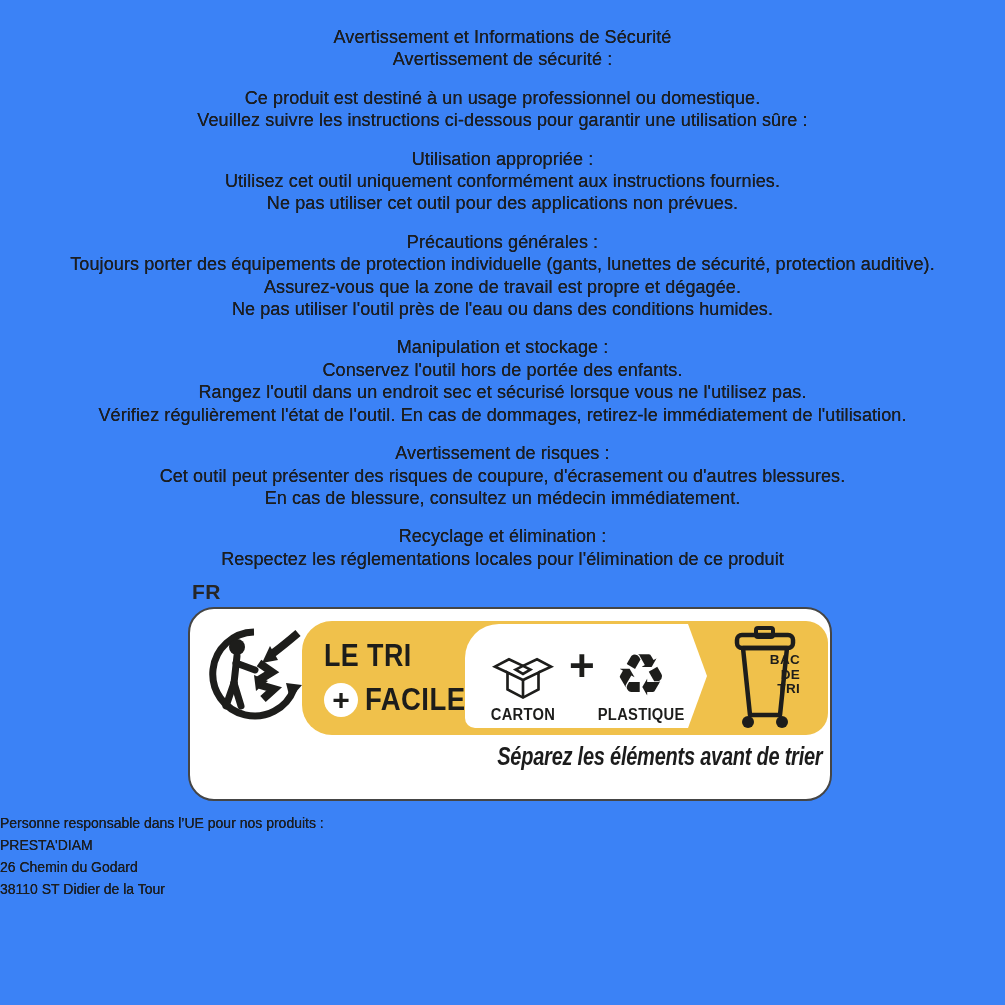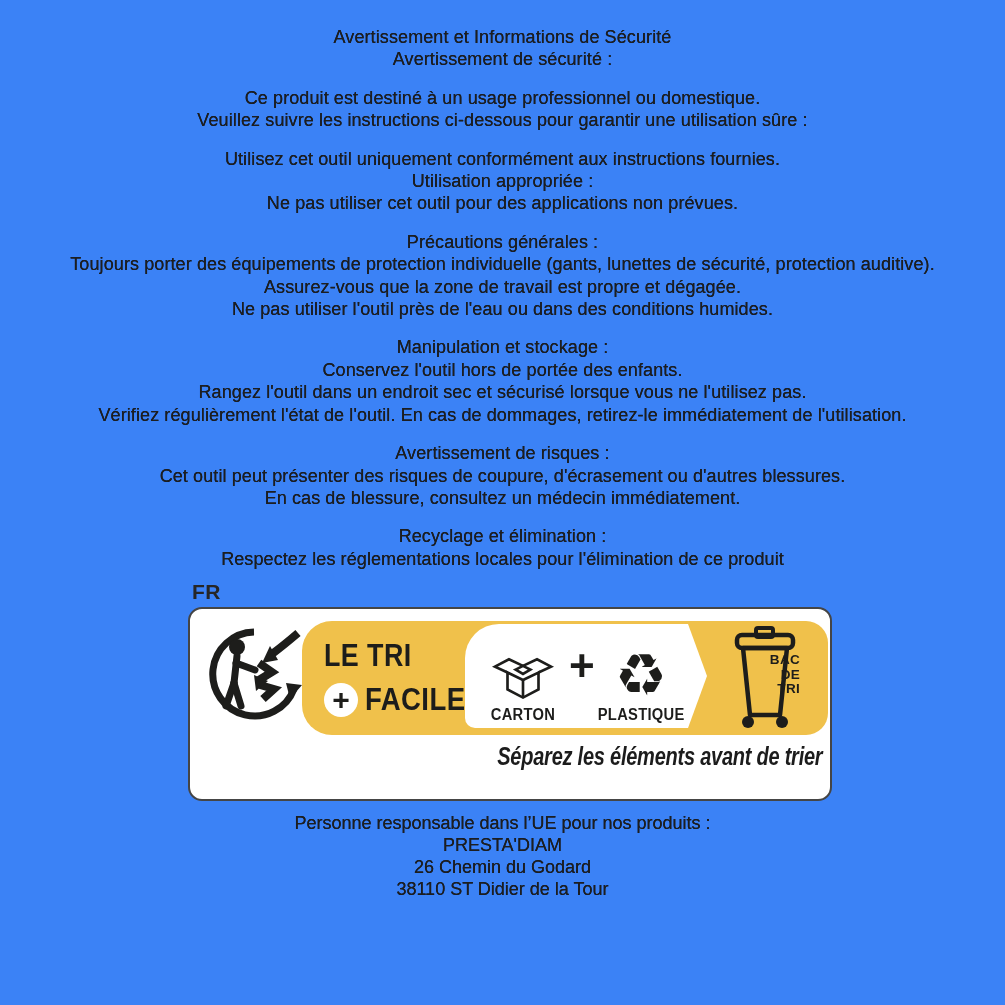--- a/index.html
+++ b/index.html
@@ -26,21 +26,21 @@
   .fr-label{
     position:absolute;left:192px;top:580px;
     font-size:21px;font-weight:bold;color:#262626;
     letter-spacing:.5px;
   }
   .infotri-box{
     position:absolute;left:188px;top:607px;
     width:644px;height:194px;
     background:#fff;
     border:2.5px solid #454545;
-    border-radius:14px;
+    border-radius:26px;
     box-sizing:border-box;
   }
   .triman{position:absolute;left:18px;top:14px;}
   .band{
     position:absolute;left:112px;top:12px;
     width:526px;height:114px;
     border-radius:30px 22px 22px 30px;
   }
   .brand{position:absolute;left:22px;top:16px;color:#1d1d1b;}
   .brand-line1{
@@ -107,44 +107,43 @@
   .tagline{
     position:absolute;right:8px;top:133px;
     font-size:25px;font-weight:bold;font-style:italic;
     color:#1c1c1c;letter-spacing:-.3px;
     transform:scaleX(.8);transform-origin:right center;
     white-space:nowrap;
   }
   
   .contact{
     position:absolute;top:812px;left:0;right:0;
-    text-align:center;
-    font-size:18px;line-height:22px;
+    font-size:14px;line-height:22px;
     color:#1e1e1e;
     text-shadow:0 0 .55px rgba(0,0,0,.85);
   }
   .contact .company{font-weight:normal;}
 </style>
 </head>
 <body>
 
 <div class="page">
 
   <div class="text-block">
     <p>
       <span class="line">Avertissement et Informations de Sécurité</span>
       <span class="line">Avertissement de sécurité :</span>
     </p>
     <p>
       <span class="line">Ce produit est destiné à un usage professionnel ou domestique.</span>
       <span class="line">Veuillez suivre les instructions ci-dessous pour garantir une utilisation sûre :</span>
     </p>
     <p>
+      <span class="line">Utilisation appropriée :</span>
       <span class="line">Utilisez cet outil uniquement conformément aux instructions fournies.</span>
-      <span class="line">Utilisation appropriée :</span>
       <span class="line">Ne pas utiliser cet outil pour des applications non prévues.</span>
     </p>
     <p>
       <span class="line">Précautions générales :</span>
       <span class="line">Toujours porter des équipements de protection individuelle (gants, lunettes de sécurité, protection auditive).</span>
       <span class="line">Assurez-vous que la zone de travail est propre et dégagée.</span>
       <span class="line">Ne pas utiliser l'outil près de l'eau ou dans des conditions humides.</span>
     </p>
     <p>
       <span class="line">Manipulation et stockage :</span>

